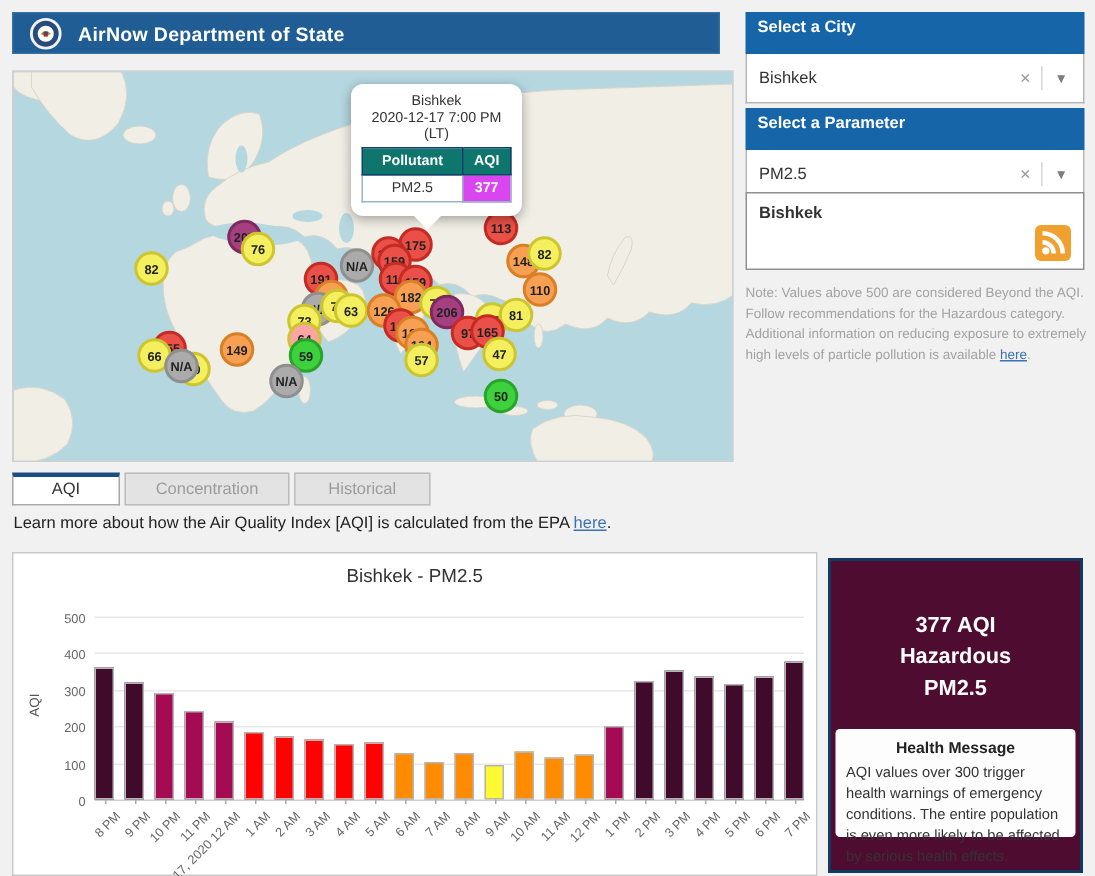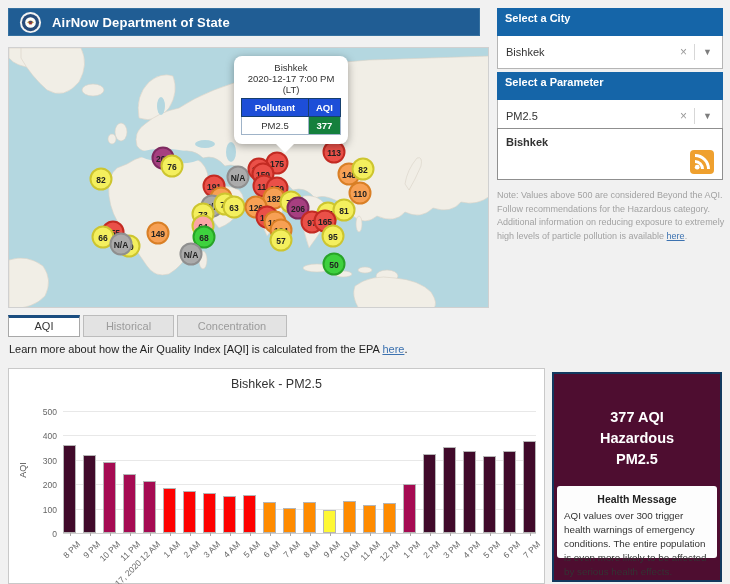--- a/index.html
+++ b/index.html
@@ -37,23 +37,23 @@
     box-shadow:0 2px 8px rgba(0,0,0,.35);
     padding:6px 7px 5px; z-index:30;
     font-size:9.5px; color:#333; text-align:center;
   }
   .popup:after {
     content:""; position:absolute; left:42px; bottom:-9px;
     border:9px solid transparent; border-top-color:#fff; border-bottom:none;
   }
   .popup .p-city { font-weight:normal; }
   .popup table { width:100%; border-collapse:collapse; margin-top:3px; }
-  .popup th { background:#1d4ed8; color:#fff; font-size:9.5px; padding:3px 2px; border:1px solid #163f6e; }
+  .popup th { background:#0f766e; color:#fff; font-size:9.5px; padding:3px 2px; border:1px solid #163f6e; }
   .popup td { font-size:9.5px; padding:3px 2px; border:1px solid #9fb3c8; }
-  .popup td.aqi-cell { background:#15803d; color:#fff; font-weight:bold; }
+  .popup td.aqi-cell { background:#d946ef; color:#fff; font-weight:bold; }
   
   .panel { position:absolute; left:497px; width:226px; }
   .panel .ph {
     background:#1565a8; color:#fff; font-size:11px; font-weight:bold;
     height:28px; line-height:21px; padding-left:8px;
   }
   .panel .pb {
     background:#fff; border:1px solid #b5b5b5; border-top:none; height:33px;
     display:flex; align-items:center; padding:0 6px 0 8px;
     font-size:11px; color:#333;
@@ -177,21 +177,21 @@
         <div class="circle" style="left: 154px; top: 110px; background: rgb(166, 63, 128); border-color: rgb(126, 42, 96);">207</div>
         <div class="circle" style="left: 163px; top: 118px; background: rgb(244, 239, 94); border-color: rgb(205, 197, 47);">76</div>
         <div class="circle" style="left: 229px; top: 129px; background: rgb(171, 171, 171); border-color: rgb(143, 143, 143);">N/A</div>
         <div class="circle" style="left: 205px; top: 138px; background: rgb(234, 80, 72); border-color: rgb(195, 43, 35);">191</div>
         <div class="circle" style="left: 212px; top: 150px; background: rgb(247, 160, 84); border-color: rgb(217, 127, 38);">101</div>
         <div class="circle" style="left: 203px; top: 158px; background: rgb(171, 171, 171); border-color: rgb(143, 143, 143);">N/A</div>
         <div class="circle" style="left: 216px; top: 156px; background: rgb(244, 239, 94); border-color: rgb(205, 197, 47);">76</div>
         <div class="circle" style="left: 225px; top: 159px; background: rgb(244, 239, 94); border-color: rgb(205, 197, 47);">63</div>
         <div class="circle" style="left: 194px; top: 166px; background: rgb(244, 239, 94); border-color: rgb(205, 197, 47);">73</div>
         <div class="circle" style="left: 194px; top: 178px; background: #fca5a5; border-color: rgb(205, 197, 47);">64</div>
-        <div class="circle" style="left: 195px; top: 189px; background: rgb(62, 209, 62); border-color: rgb(40, 164, 40);">68</div>
+        <div class="circle" style="left: 195px; top: 189px; background: rgb(62, 209, 62); border-color: rgb(40, 164, 40);">59</div>
         <div class="circle" style="left: 182px; top: 206px; background: rgb(171, 171, 171); border-color: rgb(143, 143, 143);">N/A</div>
         <div class="circle" style="left: 149px; top: 185px; background: rgb(247, 160, 84); border-color: rgb(217, 127, 38);">149</div>
         <div class="circle" style="left: 104px; top: 184px; background: rgb(234, 80, 72); border-color: rgb(195, 43, 35);">155</div>
         <div class="circle" style="left: 94px; top: 189px; background: rgb(244, 239, 94); border-color: rgb(205, 197, 47);">66</div>
         <div class="circle" style="left: 120px; top: 198px; background: rgb(244, 239, 94); border-color: rgb(205, 197, 47);">70</div>
         <div class="circle" style="left: 112px; top: 196px; background: rgb(171, 171, 171); border-color: rgb(143, 143, 143);">N/A</div>
         <div class="circle" style="left: 268px; top: 115px; background: rgb(234, 80, 72); border-color: rgb(195, 43, 35);">175</div>
         <div class="circle" style="left: 250px; top: 121px; background: rgb(234, 80, 72); border-color: rgb(195, 43, 35);">103</div>
         <div class="circle" style="left: 254px; top: 126px; background: rgb(234, 80, 72); border-color: rgb(195, 43, 35);">159</div>
         <div class="circle" style="left: 255px; top: 138px; background: rgb(234, 80, 72); border-color: rgb(195, 43, 35);">119</div>
@@ -205,21 +205,21 @@
         <div class="circle" style="left: 289px; top: 160px; background: rgb(166, 63, 128); border-color: rgb(126, 42, 96);">206</div>
         <div class="circle" style="left: 247px; top: 159px; background: rgb(247, 160, 84); border-color: rgb(217, 127, 38);">126</div>
         <div class="circle" style="left: 258px; top: 169px; background: rgb(234, 80, 72); border-color: rgb(195, 43, 35);">166</div>
         <div class="circle" style="left: 266px; top: 174px; background: rgb(247, 160, 84); border-color: rgb(217, 127, 38);">126</div>
         <div class="circle" style="left: 272px; top: 182px; background: rgb(247, 160, 84); border-color: rgb(217, 127, 38);">104</div>
         <div class="circle" style="left: 272px; top: 192px; background: rgb(244, 239, 94); border-color: rgb(205, 197, 47);">57</div>
         <div class="circle" style="left: 319px; top: 165px; background: rgb(244, 239, 94); border-color: rgb(205, 197, 47);">87</div>
         <div class="circle" style="left: 335px; top: 162px; background: rgb(244, 239, 94); border-color: rgb(205, 197, 47);">81</div>
         <div class="circle" style="left: 303px; top: 174px; background: rgb(234, 80, 72); border-color: rgb(195, 43, 35);">97</div>
         <div class="circle" style="left: 316px; top: 173px; background: rgb(234, 80, 72); border-color: rgb(195, 43, 35);">165</div>
-        <div class="circle" style="left: 324px; top: 188px; background: rgb(244, 239, 94); border-color: rgb(205, 197, 47);">95</div>
+        <div class="circle" style="left: 324px; top: 188px; background: rgb(244, 239, 94); border-color: rgb(205, 197, 47);">47</div>
         <div class="circle" style="left: 325px; top: 216px; background: rgb(62, 209, 62); border-color: rgb(40, 164, 40);">50</div>
       </div>
 
     <div class="popup">
       <div class="p-city">Bishkek</div>
       <div>2020-12-17 7:00 PM</div>
       <div>(LT)</div>
       <table>
         <tbody>
             <tr>
@@ -261,22 +261,22 @@
       <circle cx="7.2" cy="17.2" r="2.4" fill="#fff"></circle>
       <path d="M5,11.5 a7.5,7.5 0 0 1 7.5,7.5" stroke="#fff" stroke-width="3" fill="none"></path>
       <path d="M5,5.5 a13.5,13.5 0 0 1 13.5,13.5" stroke="#fff" stroke-width="3" fill="none"></path>
     </svg>
   </div>
 
   <div class="note"><span>Note: Values above 500 are considered Beyond the AQI. Follow recommendations for the Hazardous category. Additional information on reducing exposure to extremely high levels of particle pollution is available </span><a>here</a><span>.</span></div>
 
   <div class="tabs">
     <div class="tab active" style="width:72px;">AQI</div>
+    <div class="tab" style="width:110px;">Concentration</div>
     <div class="tab" style="width:91px;">Historical</div>
-    <div class="tab" style="width:110px;">Concentration</div>
   </div>
 
   <div class="learn"><span>Learn more about how the Air Quality Index [AQI] is calculated from the EPA </span><a>here</a><span>.</span></div>
 
   <div class="chart-panel">
     <div class="chart-title">Bishkek - PM2.5</div>
     <div class="ylab">AQI</div>
     <div id="plot">
         <div class="gridline" style="top: 42px;"></div>
         <div class="ytick" style="top: 38px;">500</div>

